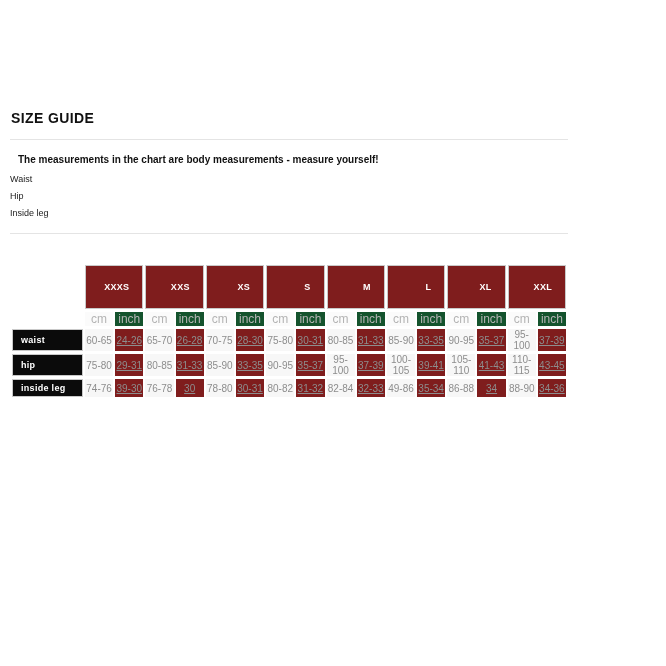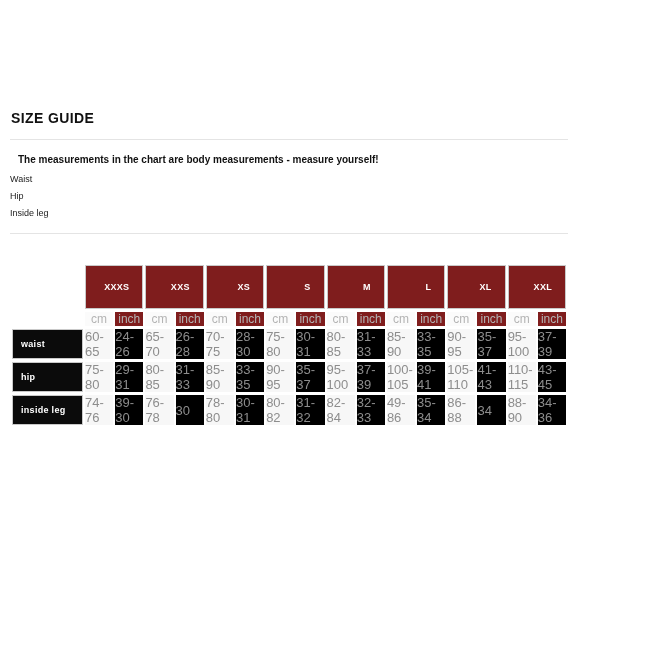--- a/index.html
+++ b/index.html
@@ -84,30 +84,30 @@
     letter-spacing: 0.3px;
   }
   td.unit-cell {
     font-size: 12px;
     color: #b4b4b4;
     text-align: center;
     height: 13px;
     padding: 0;
   }
   td.unit-cm   { background: #fbfbfb; }
-  td.unit-inch { background: #7f1d1d; }
+  td.unit-inch { background: #14532d; }
   td.value-cell {
-    font-size: 13px;
+    font-size: 10px;
     color: #8d8d8d;
-    text-align: left;
+    text-align: center;
     height: 18px;
     padding: 0;
   }
   td.val-cm   { background: #f7f7f7; }
-  td.val-inch { background: #000000; }
+  td.val-inch { background: #7f1d1d; text-decoration: underline; }
 </style>
 </head>
 <body>
 
 <div class="page">
 
   <h1 class="page-title">SIZE GUIDE</h1>
 
   <div class="divider"></div>
 

